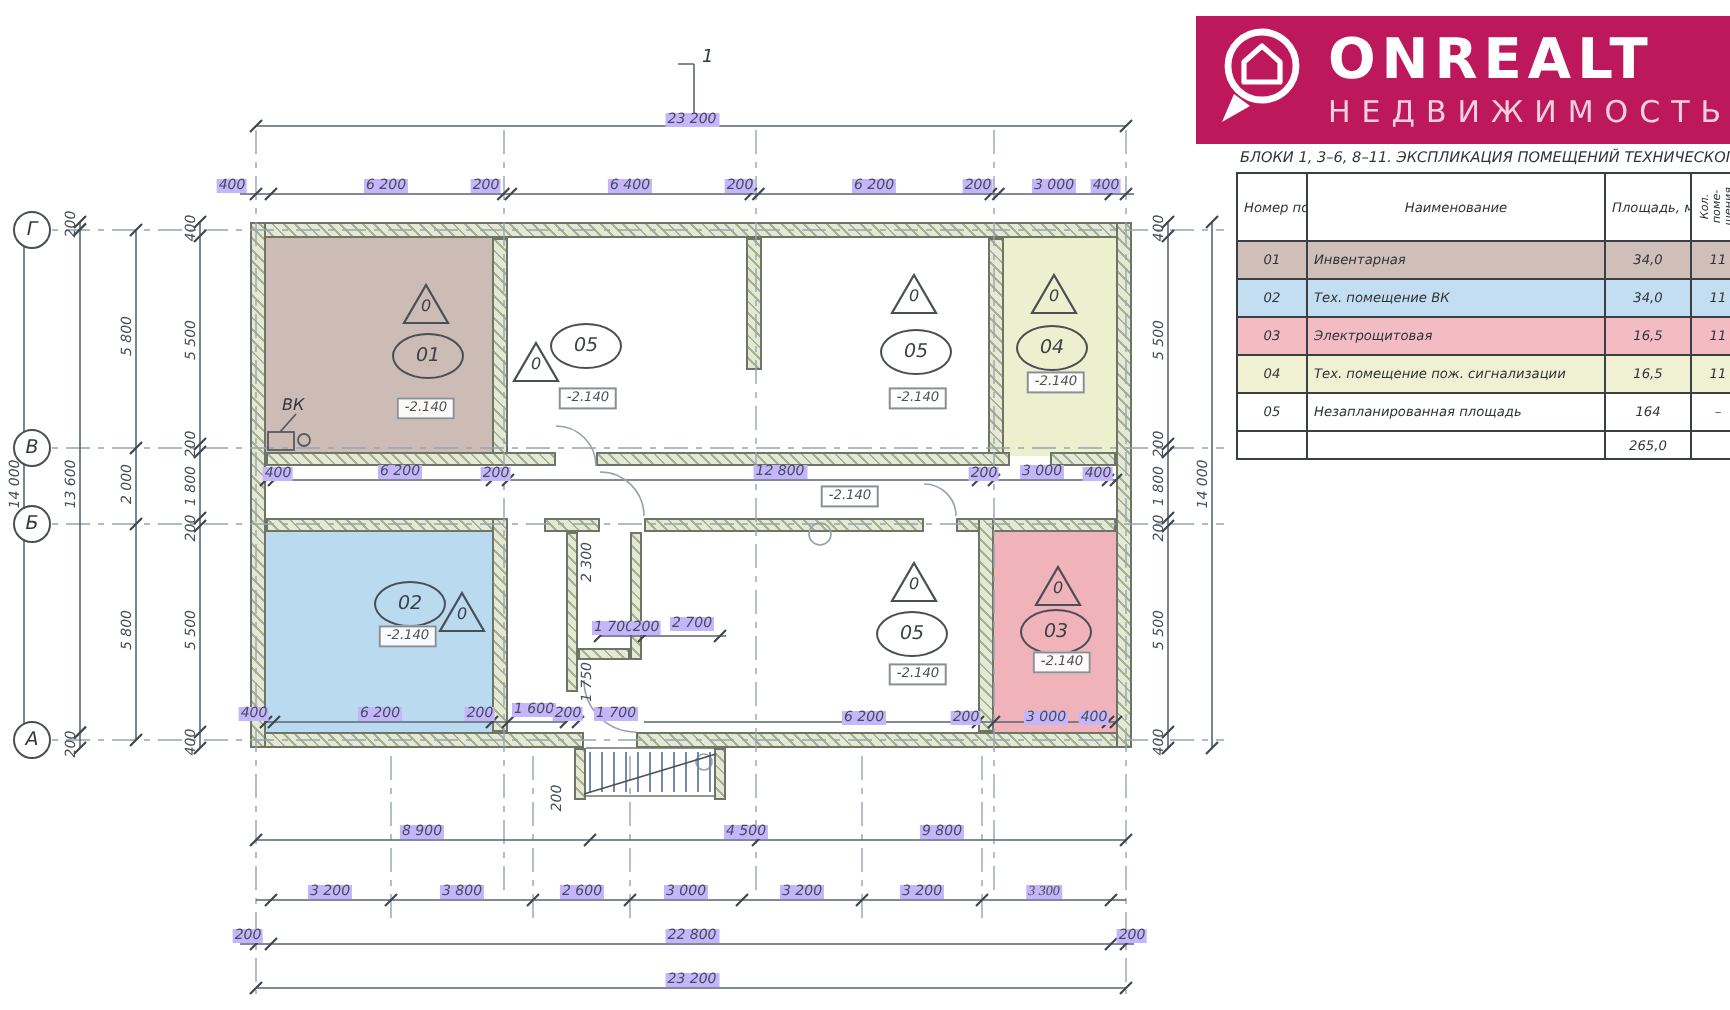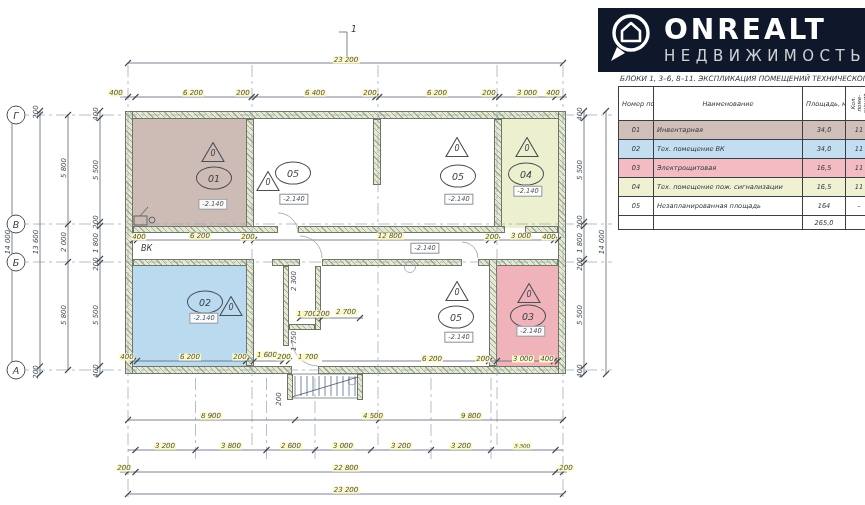--- a/index.html
+++ b/index.html
@@ -30,47 +30,47 @@
     width:30px;margin-left:-5px;line-height:1.1;}
   tr.r{height:19px;}
   tr.hd{height:34px;}
   tr.tot{height:14px;}
   
   .room{position:absolute;z-index:1;}
   .wall{position:absolute;z-index:3;box-sizing:border-box;border:1px solid #6e7567;
     background:repeating-linear-gradient(45deg,#e4e8d6 0 3px,#a9b18c 3px 4px);}
   svg.lines{position:absolute;left:0;top:0;z-index:4;}
   .dim{position:absolute;transform:translate(-50%,-50%);font:italic 7px "DejaVu Sans",sans-serif;
-    color:#454d56;white-space:nowrap;background:#fef9c3;padding:0 1px;line-height:1;z-index:5;}
+    color:#454d56;white-space:nowrap;background:#c4b5fd;padding:0 1px;line-height:1;z-index:5;}
   .dimv{position:absolute;transform:translate(-50%,-50%) rotate(-90deg);font:italic 7px "DejaVu Sans",sans-serif;
     color:#454d56;white-space:nowrap;line-height:1;z-index:5;}
   .rnum{position:absolute;width:34px;height:21px;border:1.2px solid #4a4f55;border-radius:50%;
     display:flex;align-items:center;justify-content:center;font:italic 9.5px "DejaVu Sans",sans-serif;
     color:#3c4147;transform:translate(-50%,-50%);z-index:5;background:transparent;}
   .elev{position:absolute;transform:translate(-50%,-50%);font:italic 6.6px "DejaVu Sans",sans-serif;
     border:1px solid #8a8f96;background:rgba(255,255,255,.9);padding:1px 3px;color:#4a5056;z-index:5;line-height:1;}
   .tri{position:absolute;width:24px;height:21px;transform:translate(-50%,-50%);z-index:5;}
   .tri svg{position:absolute;left:0;top:0;}
   .tri span{position:absolute;left:0;right:0;top:7px;text-align:center;
     font:italic 8px "DejaVu Sans",sans-serif;color:#3c4147;}
   .bubble{position:absolute;width:17px;height:17px;border:1.1px solid #4a4f55;border-radius:50%;
     background:#fff;display:flex;align-items:center;justify-content:center;
     font:italic 9.5px "DejaVu Sans",sans-serif;color:#33383d;transform:translate(-50%,-50%);z-index:5;}
-  .vk{position:absolute;font:italic 8px "DejaVu Sans",sans-serif;color:#33383d;z-index:5;margin-top:46px;}
+  .vk{position:absolute;font:italic 8px "DejaVu Sans",sans-serif;color:#33383d;z-index:5;}
   .smark{position:absolute;font:italic 9px "DejaVu Sans",sans-serif;color:#33383d;z-index:6;}
 </style>
 </head>
 <body>
 
 <div id="app">
 
 
   <div class="smark" style="left:351px;top:24px;">1</div>
 
-  <div class="logo" style="background: #0f172a;">
+  <div class="logo" style="background: #be185d;">
     <span class="logo-icon">
       <svg width="48" height="54" viewBox="0 0 48 54">
         <circle cx="25" cy="22" r="17" fill="none" stroke="#ffffff" stroke-width="3.4"></circle>
         <path d="M11 36 L5 50 L19 42 Z" fill="#ffffff"></path>
         <path d="M25 12 L34 20 L34 30 L16 30 L16 20 Z" fill="none" stroke="#ffffff" stroke-width="2.6" stroke-linejoin="round"></path>
       </svg>
     </span>
     <span class="logo-text">
       <span class="logo-brand">ONREALT</span>
       <span class="logo-sub">НЕДВИЖИМОСТЬ</span>

